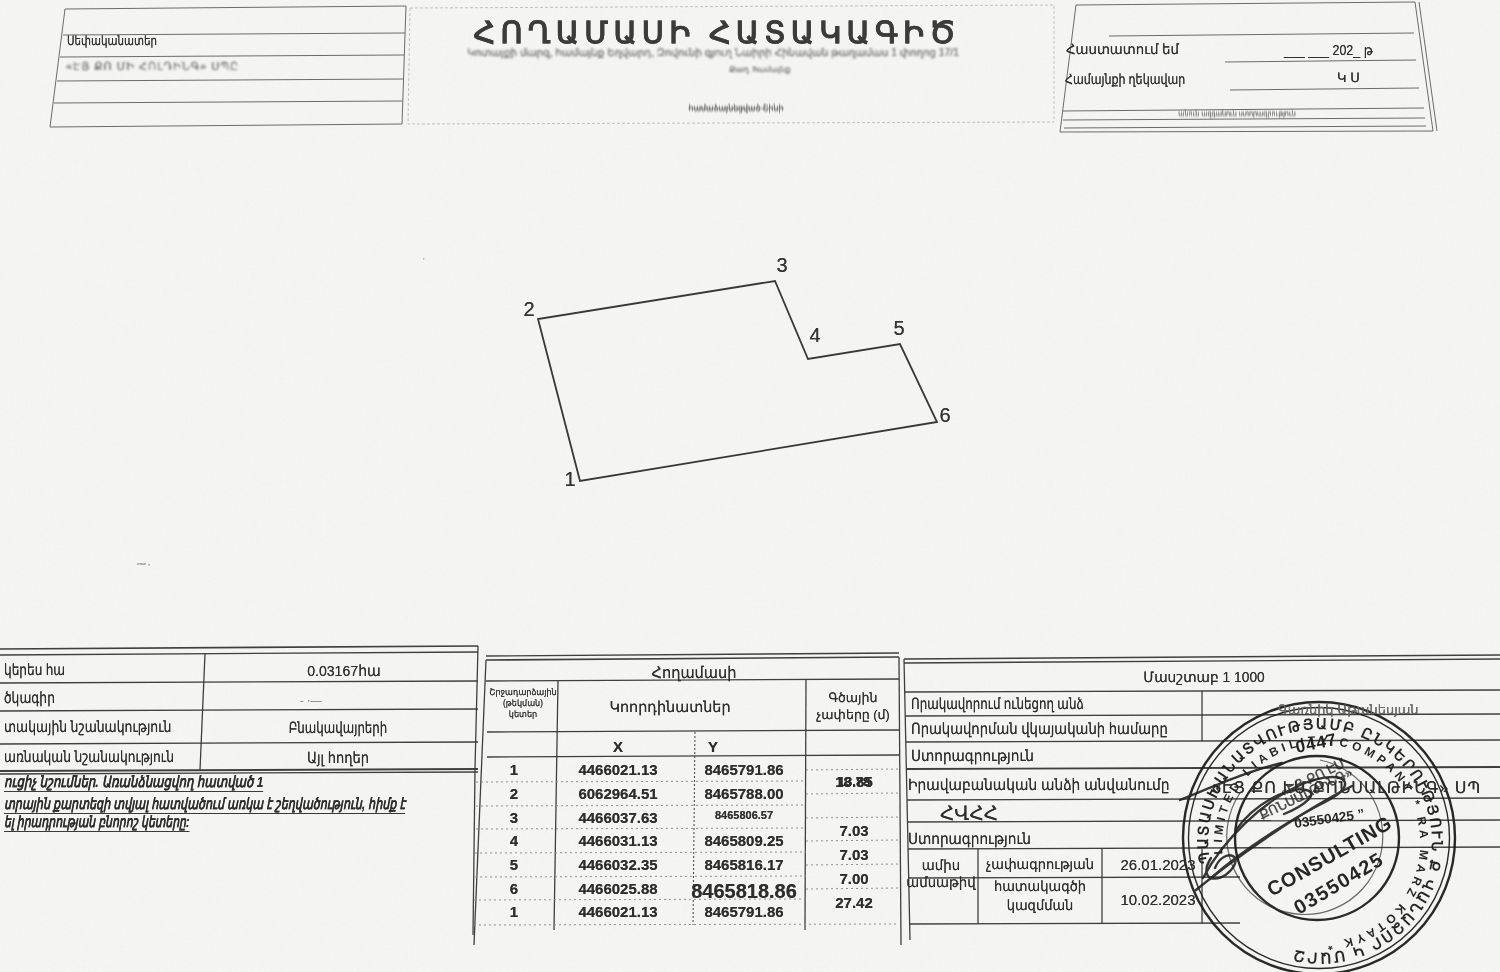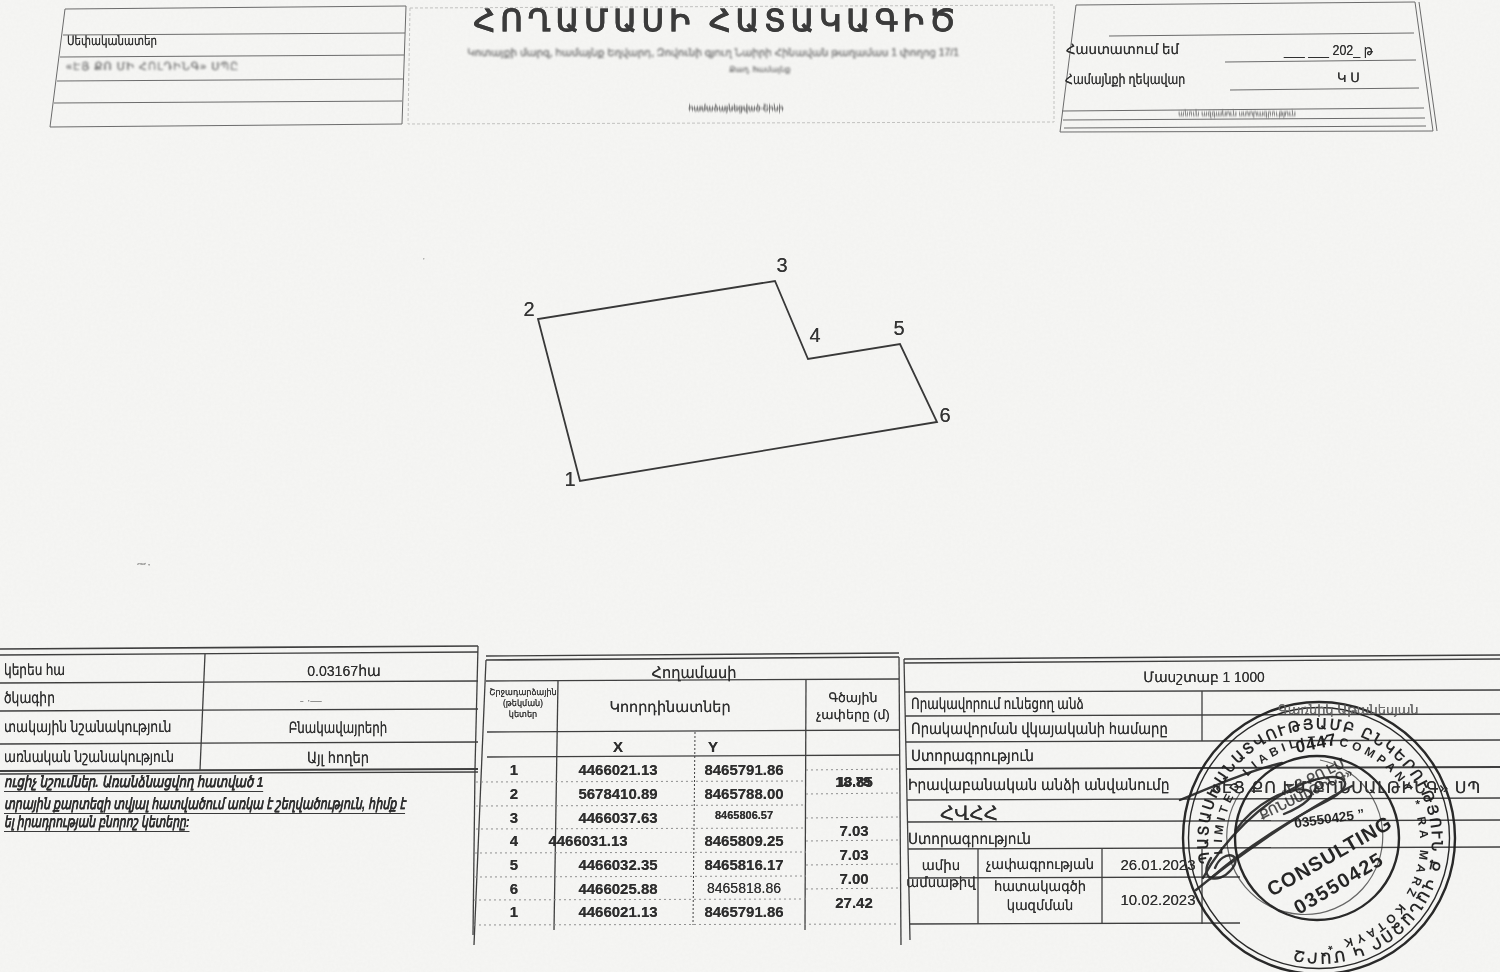--- a/index.html
+++ b/index.html
@@ -50,21 +50,21 @@
       <line x1="1064" y1="128" x2="1426" y2="126"></line>
       <line x1="1419" y1="2" x2="1437" y2="131"></line>
     </g>
   </g>
 </svg>
 
 <div class="t" style="left:67px;top:33px;font-size:13px;transform-origin:left;transform:scaleX(0.79);">Սեփականատեր</div>
 
 <div class="t blur2" style="left:66px;top:60px;font-size:11px;letter-spacing:1px;">«ԷՅ ՔՈ ՄԻ ՀՈԼԴԻՆԳ» ՍՊԸ</div>
 
-<div class="t" style="left:717px;top:3px;font-size:30.3px;font-weight:bold;letter-spacing:5.2px;color:#3b3b3b;filter:blur(0.4px);transform:translateX(-50%);">ՀՈՂԱՄԱՍԻ ՀԱՏԱԿԱԳԻԾ</div>
+<div class="t" style="left:717px;top:15px;font-size:30.3px;font-weight:bold;letter-spacing:5.2px;color:#3b3b3b;filter:blur(0.4px);transform:translateX(-50%);">ՀՈՂԱՄԱՍԻ ՀԱՏԱԿԱԳԻԾ</div>
 
 <div class="t blur2 c" style="left:713px;top:46px;font-size:10.3px;">Կոտայքի մարզ, համայնք Եղվարդ, Զովունի գյուղ Նաիրի Հինավան թաղամաս 1 փողոց 17/1</div>
 
 <div class="t blur2 c" style="left:760px;top:65px;font-size:8px;">Քաղ. համայնք</div>
 
 <div class="t blur2 c" style="left:736px;top:103px;font-size:9px;text-decoration:line-through;transform:translateX(-50%) scaleX(0.87);">համաձայնեցված Շինի</div>
 
 <div class="t" style="left:1066px;top:41px;font-size:14px;transform-origin:left;transform:scaleX(0.95);">Հաստատում եմ</div>
 
 <div class="t" style="left:1284px;top:42px;font-size:14px;transform-origin:left;transform:scaleX(0.89);">___ ___ 202_ թ</div>
@@ -260,33 +260,33 @@
 
 <div class="t c" style="left:514px;top:761px;font-size:15px;font-weight:bold;">1</div>
 <div class="t c" style="left:514px;top:785px;font-size:15px;font-weight:bold;">2</div>
 <div class="t c" style="left:514px;top:809px;font-size:15px;font-weight:bold;">3</div>
 <div class="t c" style="left:514px;top:832px;font-size:15px;font-weight:bold;">4</div>
 <div class="t c" style="left:514px;top:856px;font-size:15px;font-weight:bold;">5</div>
 <div class="t c" style="left:514px;top:880px;font-size:15px;font-weight:bold;">6</div>
 <div class="t c" style="left:514px;top:903px;font-size:15px;font-weight:bold;">1</div>
 
 <div class="t c" style="left:618px;top:761px;font-size:15px;font-weight:bold;">4466021.13</div>
-<div class="t c" style="left:618px;top:785px;font-size:15px;font-weight:bold;">5678410.89</div>
+<div class="t c" style="left:618px;top:785px;font-size:15px;font-weight:bold;">6062964.51</div>
 <div class="t c" style="left:618px;top:809px;font-size:15px;font-weight:bold;">4466037.63</div>
-<div class="t c" style="left:588px;top:832px;font-size:15px;font-weight:bold;">4466031.13</div>
+<div class="t c" style="left:618px;top:832px;font-size:15px;font-weight:bold;">4466031.13</div>
 <div class="t c" style="left:618px;top:856px;font-size:15px;font-weight:bold;">4466032.35</div>
 <div class="t c" style="left:618px;top:880px;font-size:15px;font-weight:bold;">4466025.88</div>
 <div class="t c" style="left:618px;top:903px;font-size:15px;font-weight:bold;">4466021.13</div>
 
 <div class="t c" style="left:744px;top:761px;font-size:15px;font-weight:bold;">8465791.86</div>
 <div class="t c" style="left:744px;top:785px;font-size:15px;font-weight:bold;">8465788.00</div>
 <div class="t c" style="left:744px;top:809px;font-size:11px;font-weight:bold;">8465806.57</div>
 <div class="t c" style="left:744px;top:832px;font-size:15px;font-weight:bold;">8465809.25</div>
 <div class="t c" style="left:744px;top:856px;font-size:15px;font-weight:bold;">8465816.17</div>
-<div class="t c" style="left:744px;top:880px;font-size:14px;font-weight:normal;text-align:center;">8465818.86</div>
+<div class="t c" style="left:744px;top:880px;font-size:20px;font-weight:bold;text-align:center;">8465818.86</div>
 <div class="t c" style="left:744px;top:903px;font-size:15px;font-weight:bold;">8465791.86</div>
 
 <div class="t c" style="left:854px;top:774px;font-size:13px;font-weight:bold;">13.78</div>
 <div class="t c" style="left:854px;top:773px;font-size:15px;font-weight:bold;">18.85</div>
 <div class="t c" style="left:854px;top:822px;font-size:15px;font-weight:bold;">7.03</div>
 <div class="t c" style="left:854px;top:846px;font-size:15px;font-weight:bold;">7.03</div>
 <div class="t c" style="left:854px;top:870px;font-size:15px;font-weight:bold;">7.00</div>
 <div class="t c" style="left:854px;top:894px;font-size:15px;font-weight:bold;text-align:center;">27.42</div>
 
 <div class="t" style="left:136px;top:556px;font-size:13px;color:#b5b5b3;filter:blur(0.6px);">∼·</div>

